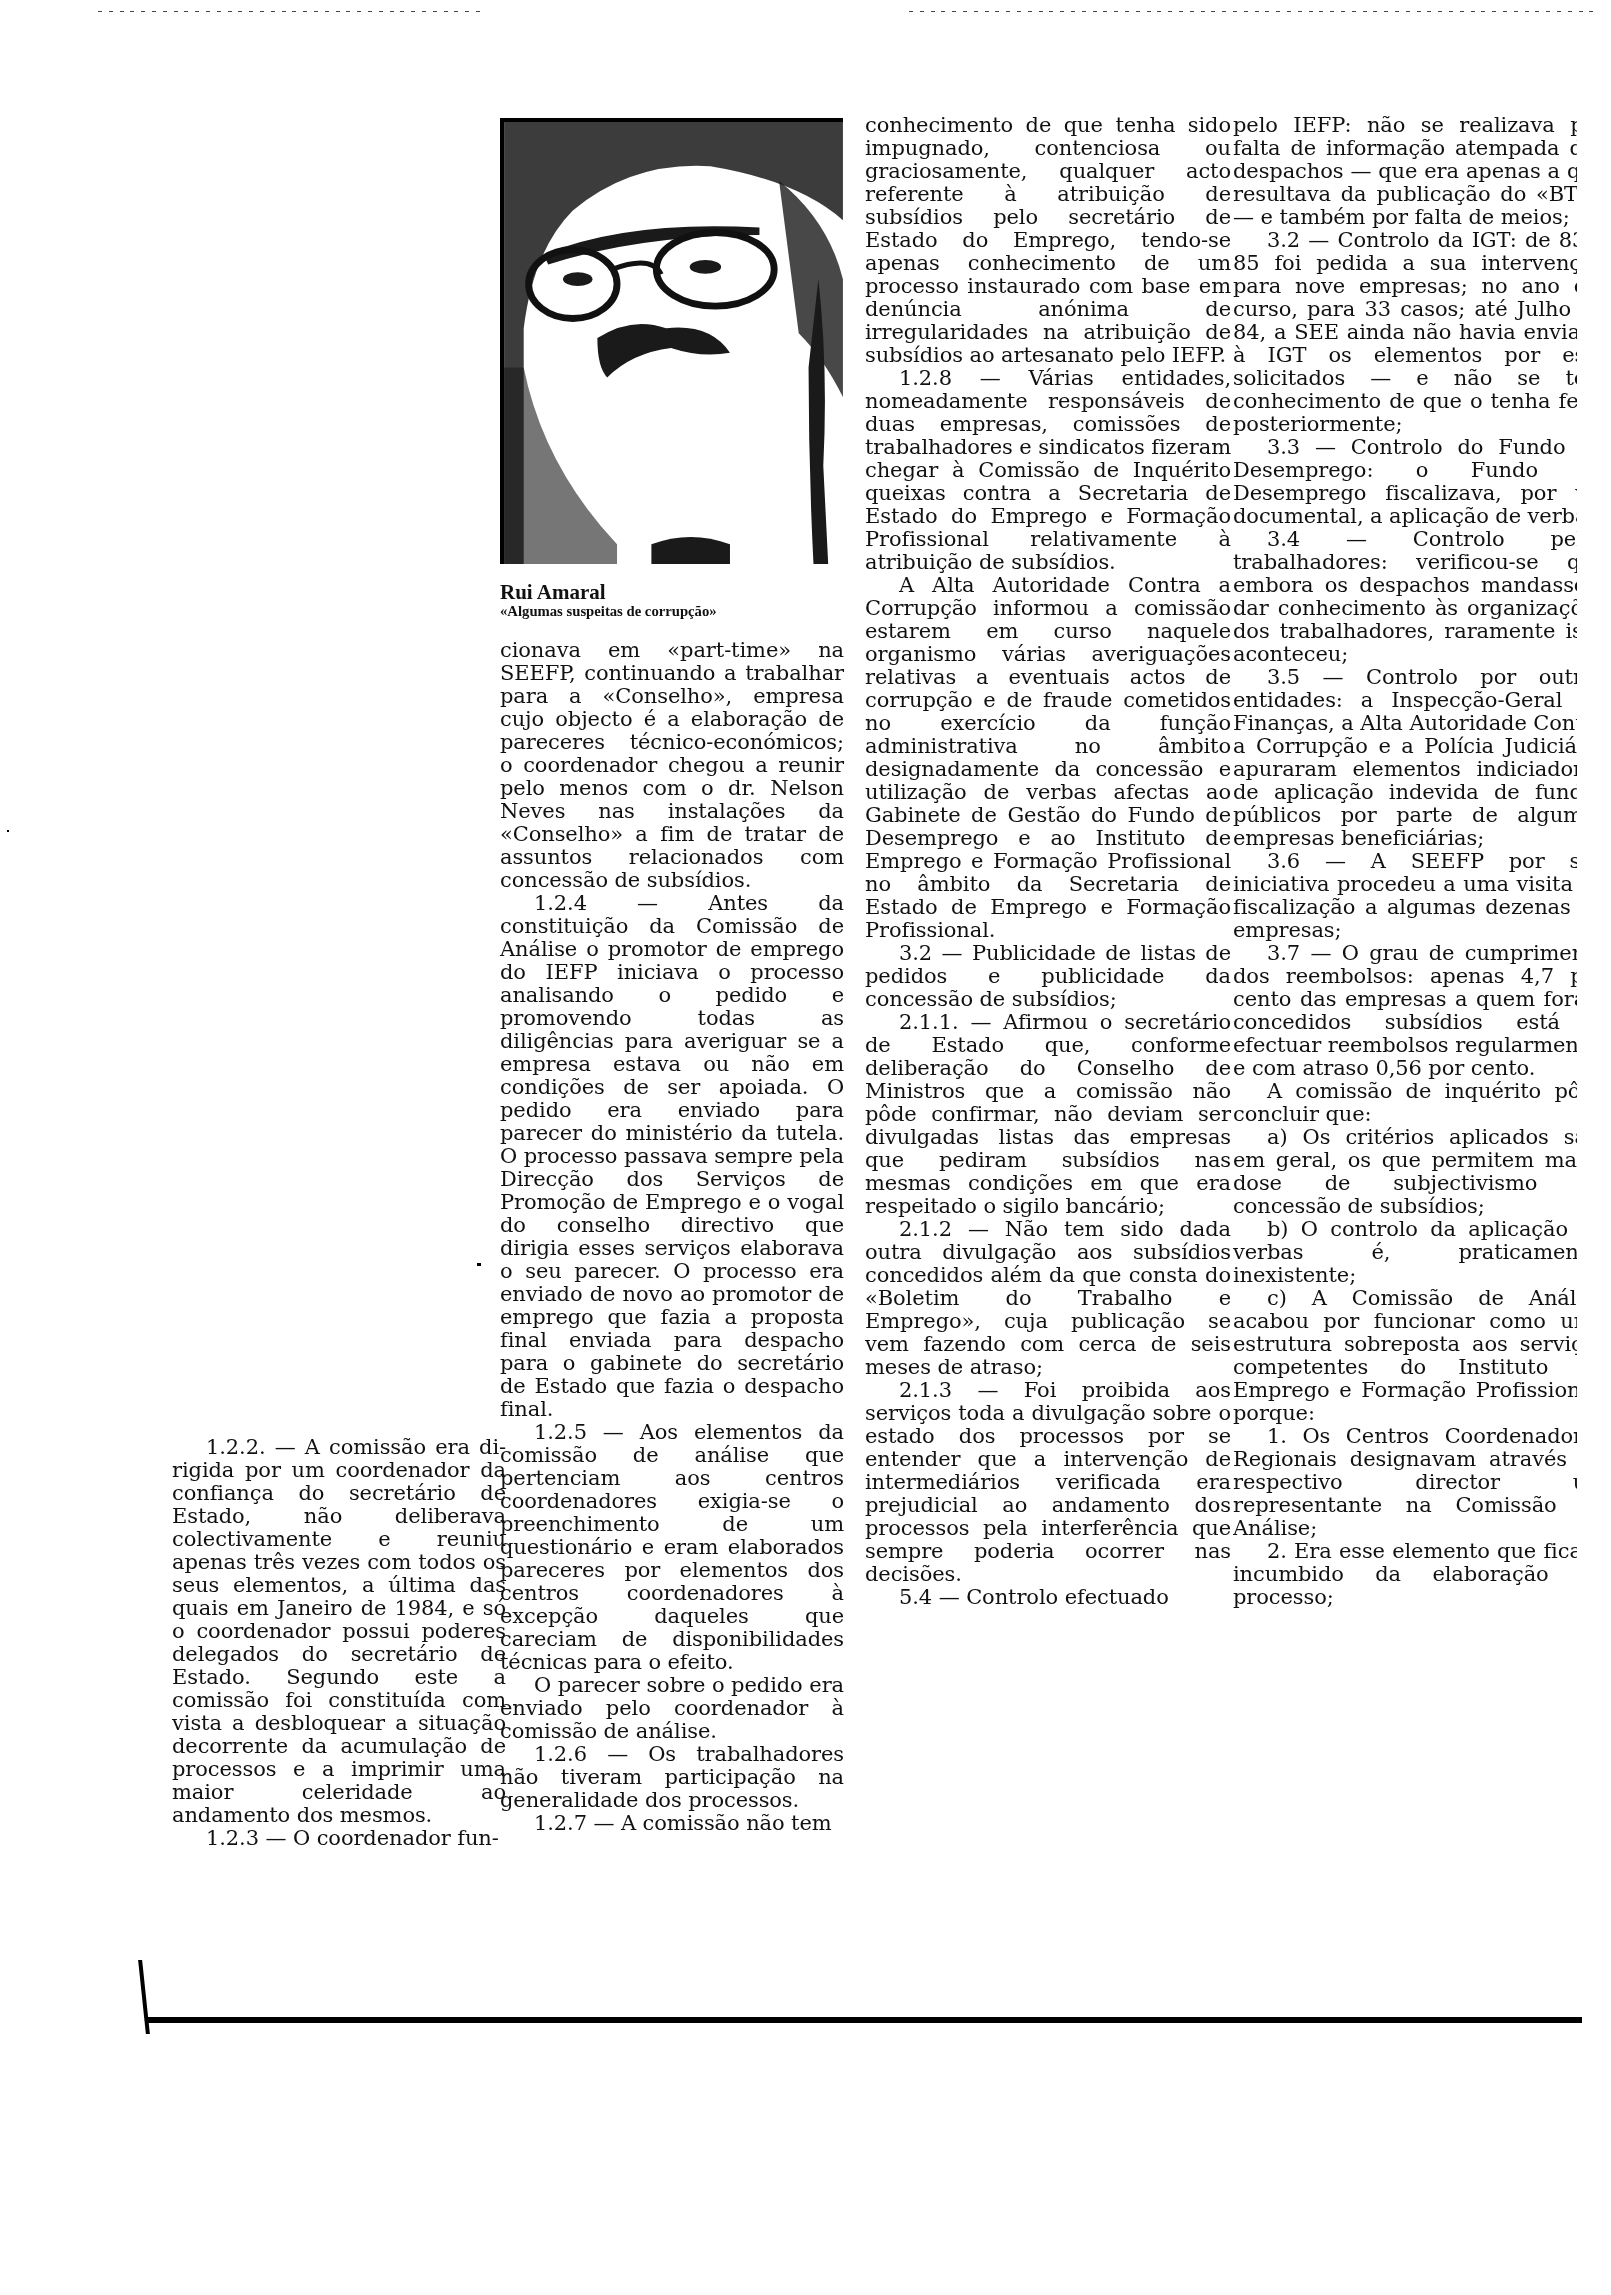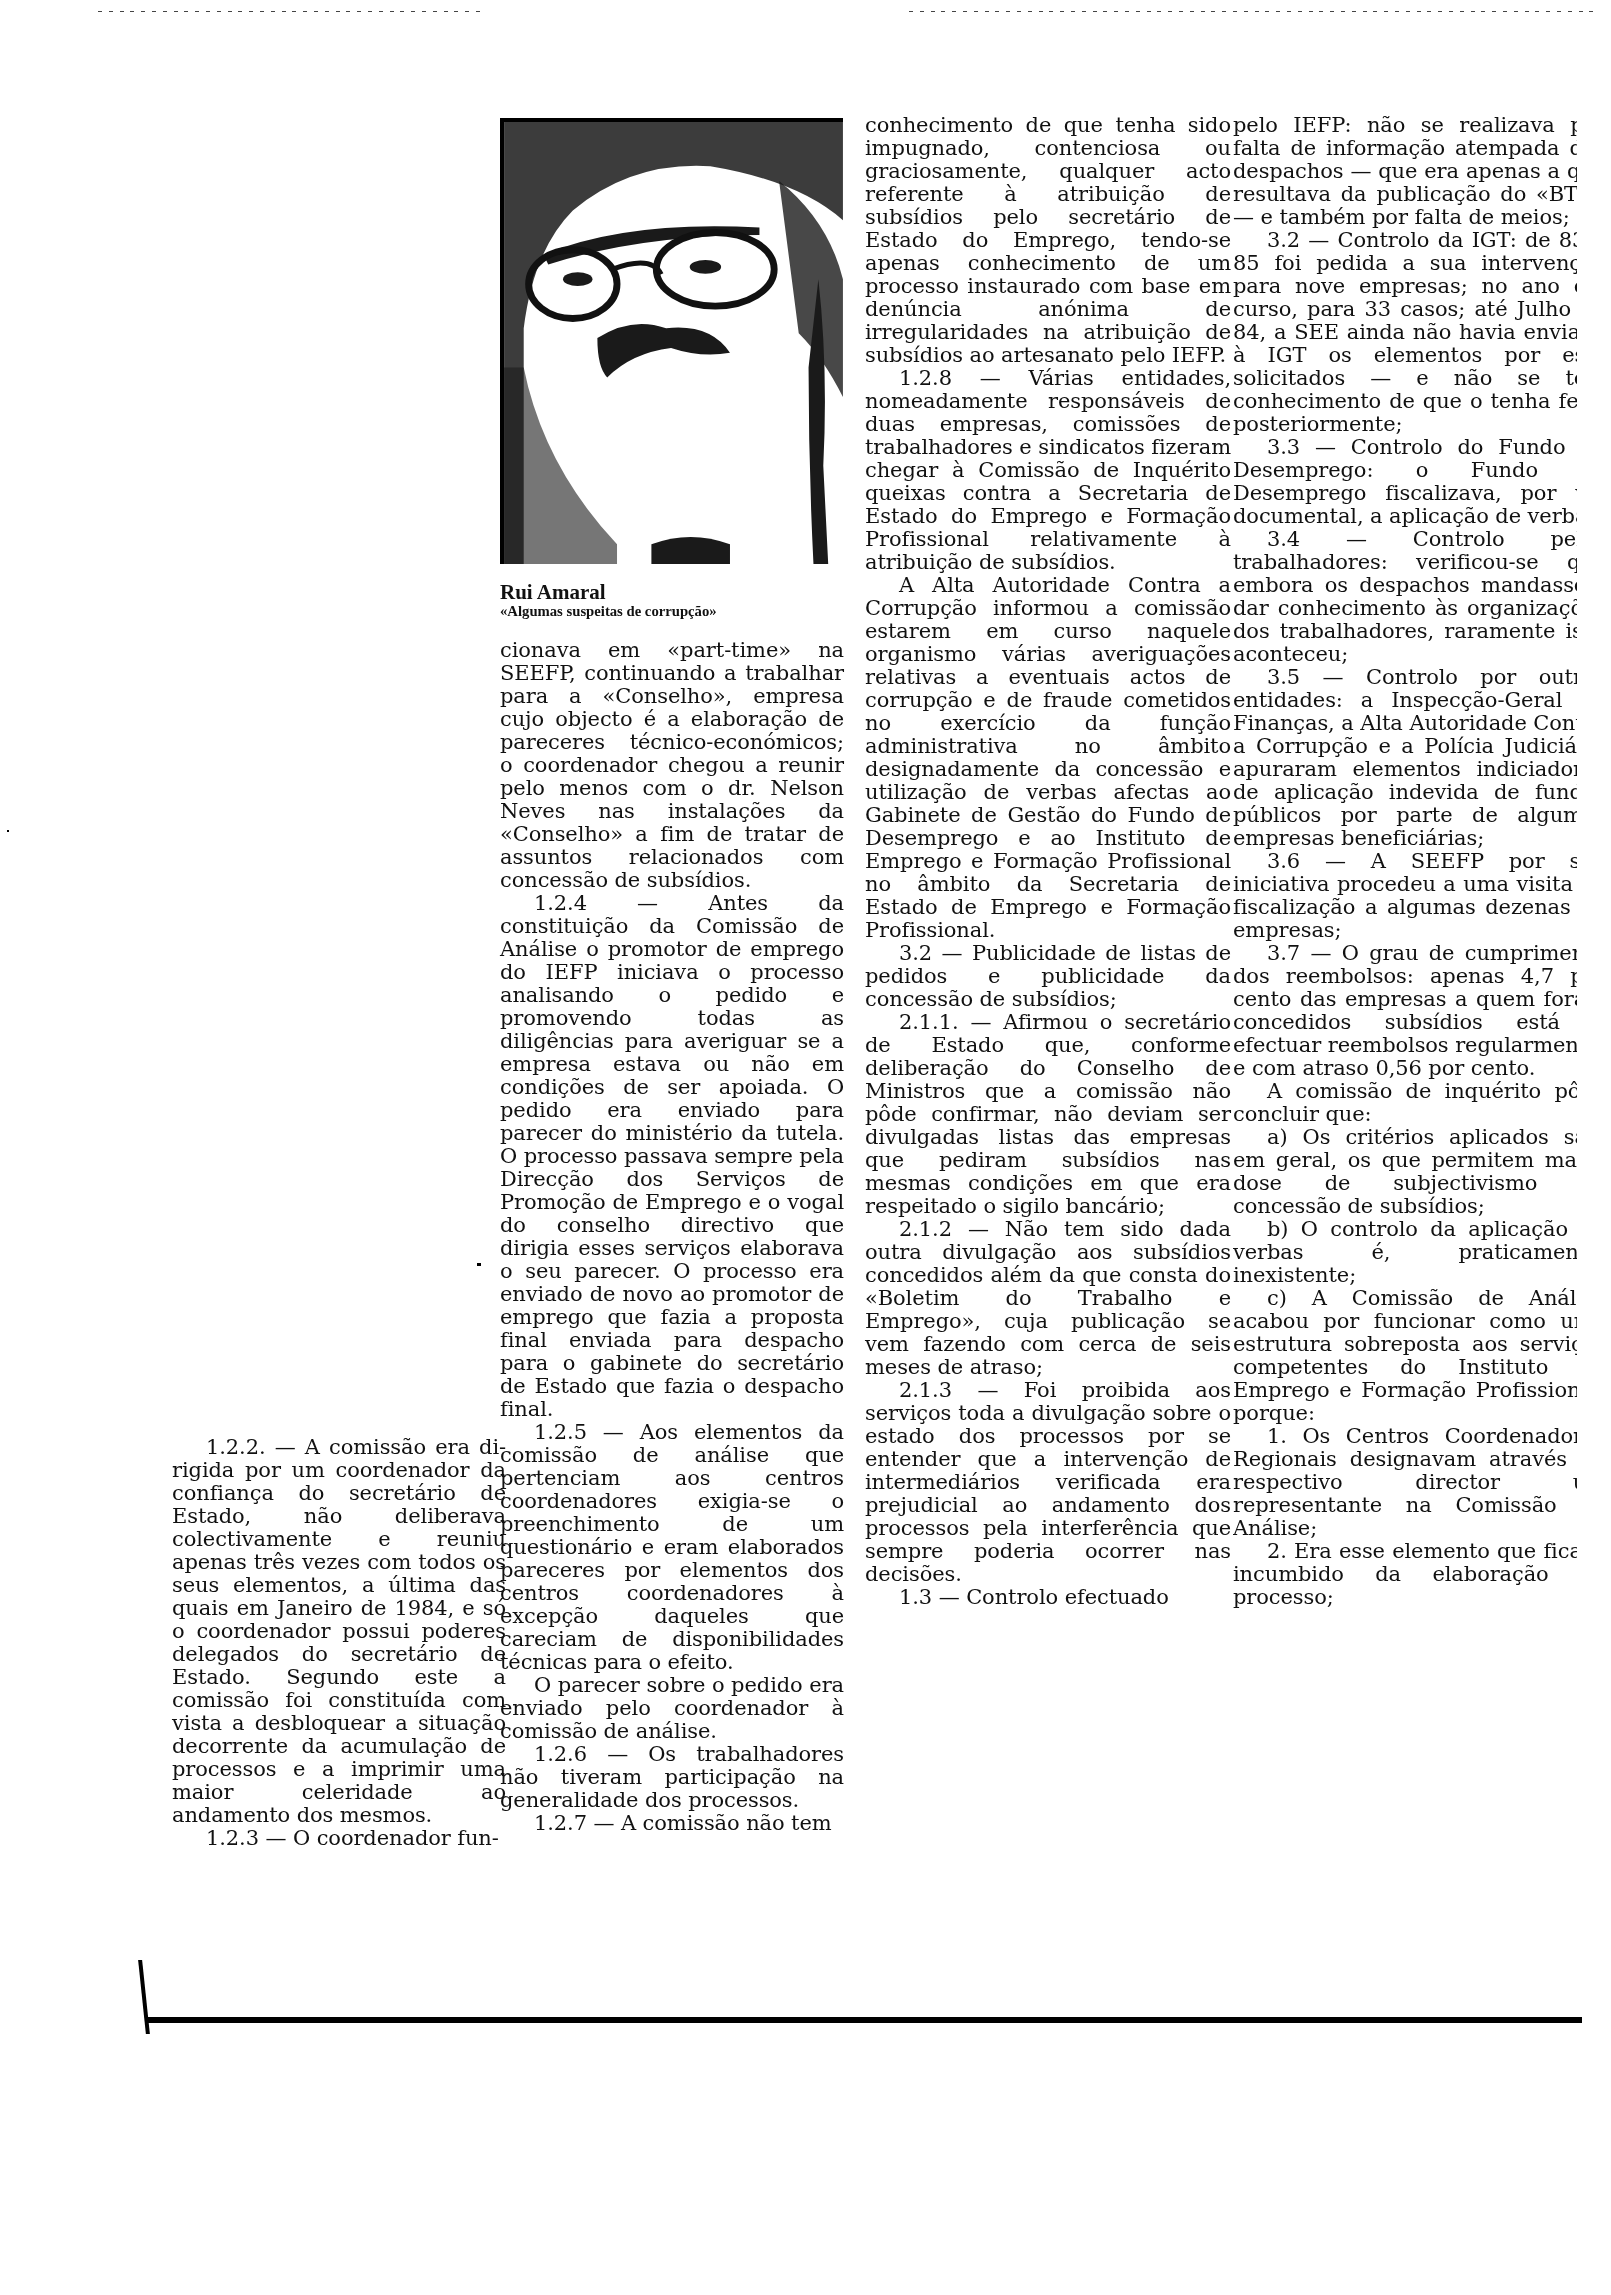--- a/index.html
+++ b/index.html
@@ -88,21 +88,21 @@
 </div>
 
 <div class="col col3">
   <p>conhecimento de que tenha sido impugnado, contenciosa ou graciosamente, qualquer acto referente à atribuição de subsídios pelo secretário de Estado do Emprego, tendo-se apenas conhecimento de um processo instaurado com base em denúncia anónima de irregularidades na atribuição de subsídios ao artesanato pelo IEFP.</p>
   <p class="ind">1.2.8 — Várias entidades, nomeadamente responsáveis de duas empresas, comissões de trabalhadores e sindicatos fizeram chegar à Comissão de Inquérito queixas contra a Secretaria de Estado do Emprego e Formação Profissional relativamente à atribuição de subsídios.</p>
   <p class="ind">A Alta Autoridade Contra a Corrupção informou a comissão estarem em curso naquele organismo várias averiguações relativas a eventuais actos de corrupção e de fraude cometidos no exercício da função administrativa no âmbito designadamente da concessão e utilização de verbas afectas ao Gabinete de Gestão do Fundo de Desemprego e ao Instituto de Emprego e Formação Profissional no âmbito da Secretaria de Estado de Emprego e Formação Profissional.</p>
   <p class="ind">3.2 — Publicidade de listas de pedidos e publicidade da concessão de subsídios;</p>
   <p class="ind">2.1.1. — Afirmou o secretário de Estado que, conforme deliberação do Conselho de Ministros que a comissão não pôde confirmar, não deviam ser divulgadas listas das empresas que pediram subsídios nas mesmas condições em que era respeitado o sigilo bancário;</p>
   <p class="ind">2.1.2 — Não tem sido dada outra divulgação aos subsídios concedidos além da que consta do «Boletim do Trabalho e Emprego», cuja publicação se vem fazendo com cerca de seis meses de atraso;</p>
   <p class="ind">2.1.3 — Foi proibida aos serviços toda a divulgação sobre o estado dos processos por se entender que a intervenção de intermediários verificada era prejudicial ao andamento dos processos pela interferência que sempre poderia ocorrer nas decisões.</p>
-  <p class="ind">1.3 — Controlo efectuado</p>
+  <p class="ind">5.4 — Controlo efectuado</p>
 </div>
 
 <div class="col col4">
   <p>pelo IEFP: não se realizava por falta de informação atempada dos despachos — que era apenas a que resultava da publicação do «BTE» — e também por falta de meios;</p>
   <p class="ind">3.2 — Controlo da IGT: de 83 a 85 foi pedida a sua intervenção para nove empresas; no ano em curso, para 33 casos; até Julho de 84, a SEE ainda não havia enviado à IGT os elementos por esta solicitados — e não se tem conhecimento de que o tenha feito posteriormente;</p>
   <p class="ind">3.3 — Controlo do Fundo de Desemprego: o Fundo de Desemprego fiscalizava, por via documental, a aplicação de verbas;</p>
   <p class="ind">3.4 — Controlo pelos trabalhadores: verificou-se que embora os despachos mandassem dar conhecimento às organizações dos trabalhadores, raramente isso aconteceu;</p>
   <p class="ind">3.5 — Controlo por outras entidades: a Inspecção-Geral de Finanças, a Alta Autoridade Contra a Corrupção e a Polícia Judiciária apuraram elementos indiciadores de aplicação indevida de fundos públicos por parte de algumas empresas beneficiárias;</p>
   <p class="ind">3.6 — A SEEFP por sua iniciativa procedeu a uma visita de fiscalização a algumas dezenas de empresas;</p>
   <p class="ind">3.7 — O grau de cumprimento dos reembolsos: apenas 4,7 por cento das empresas a quem foram concedidos subsídios está a efectuar reembolsos regularmente, e com atraso 0,56 por cento.</p>

